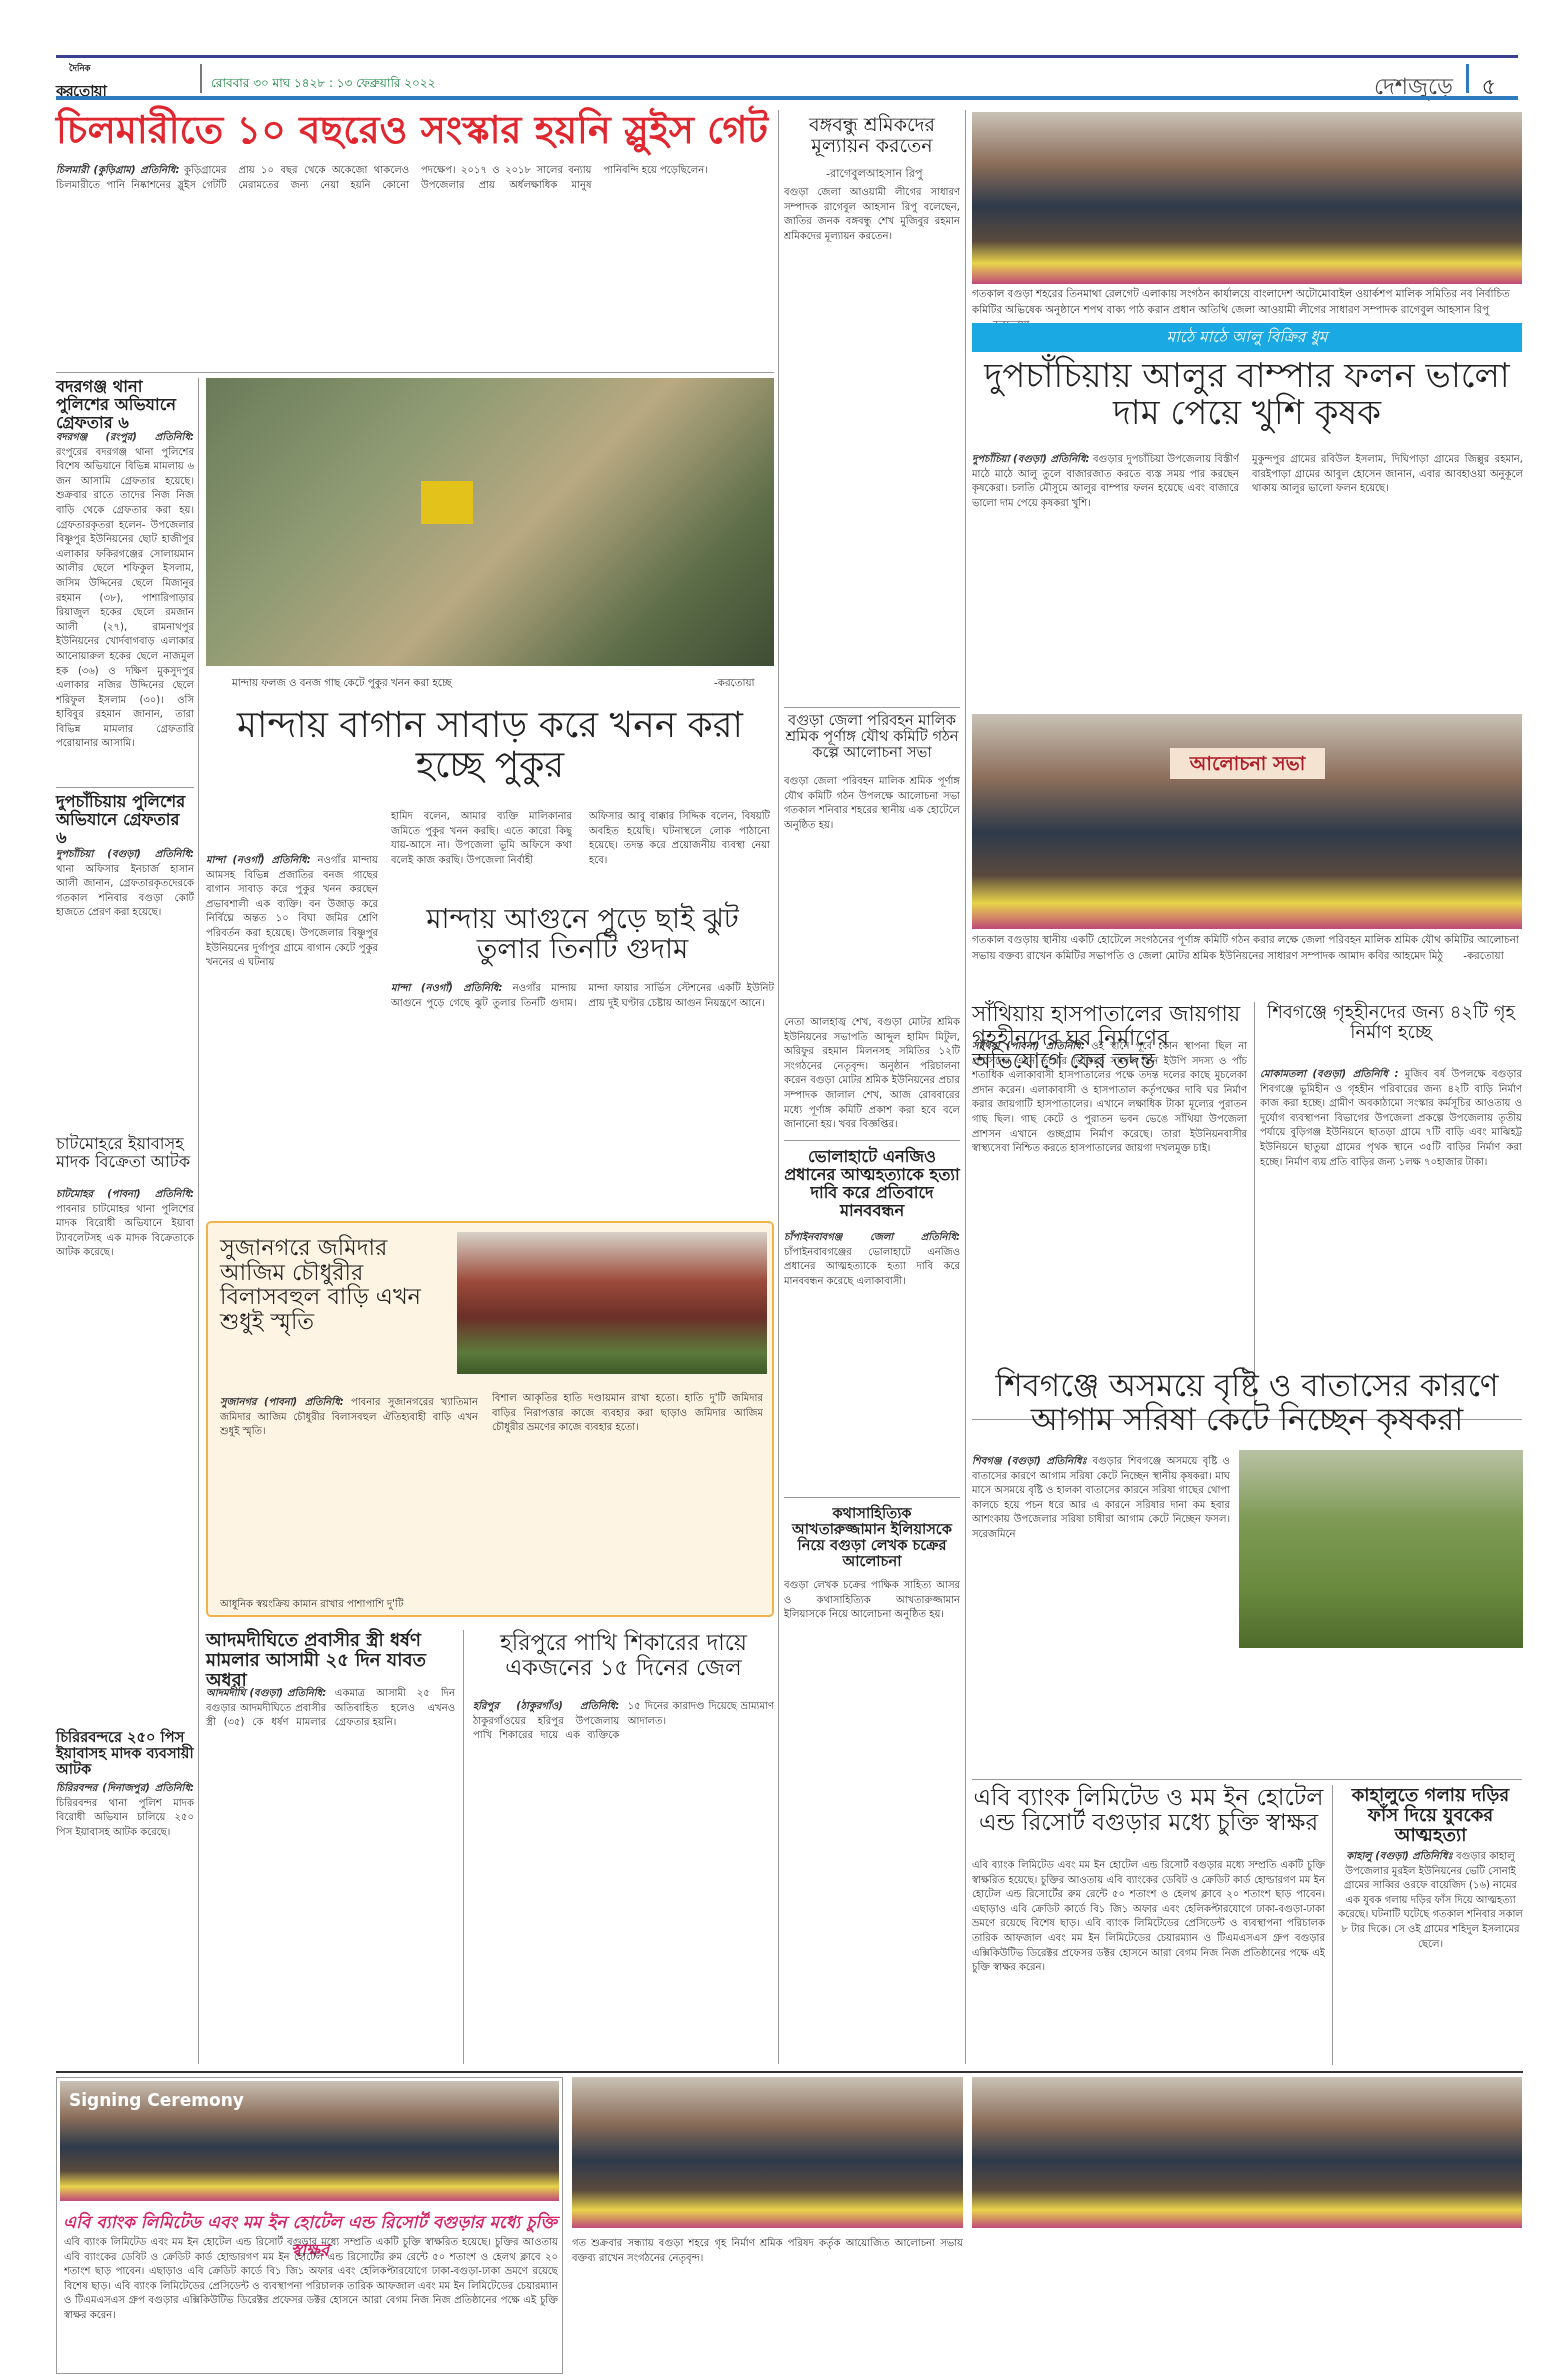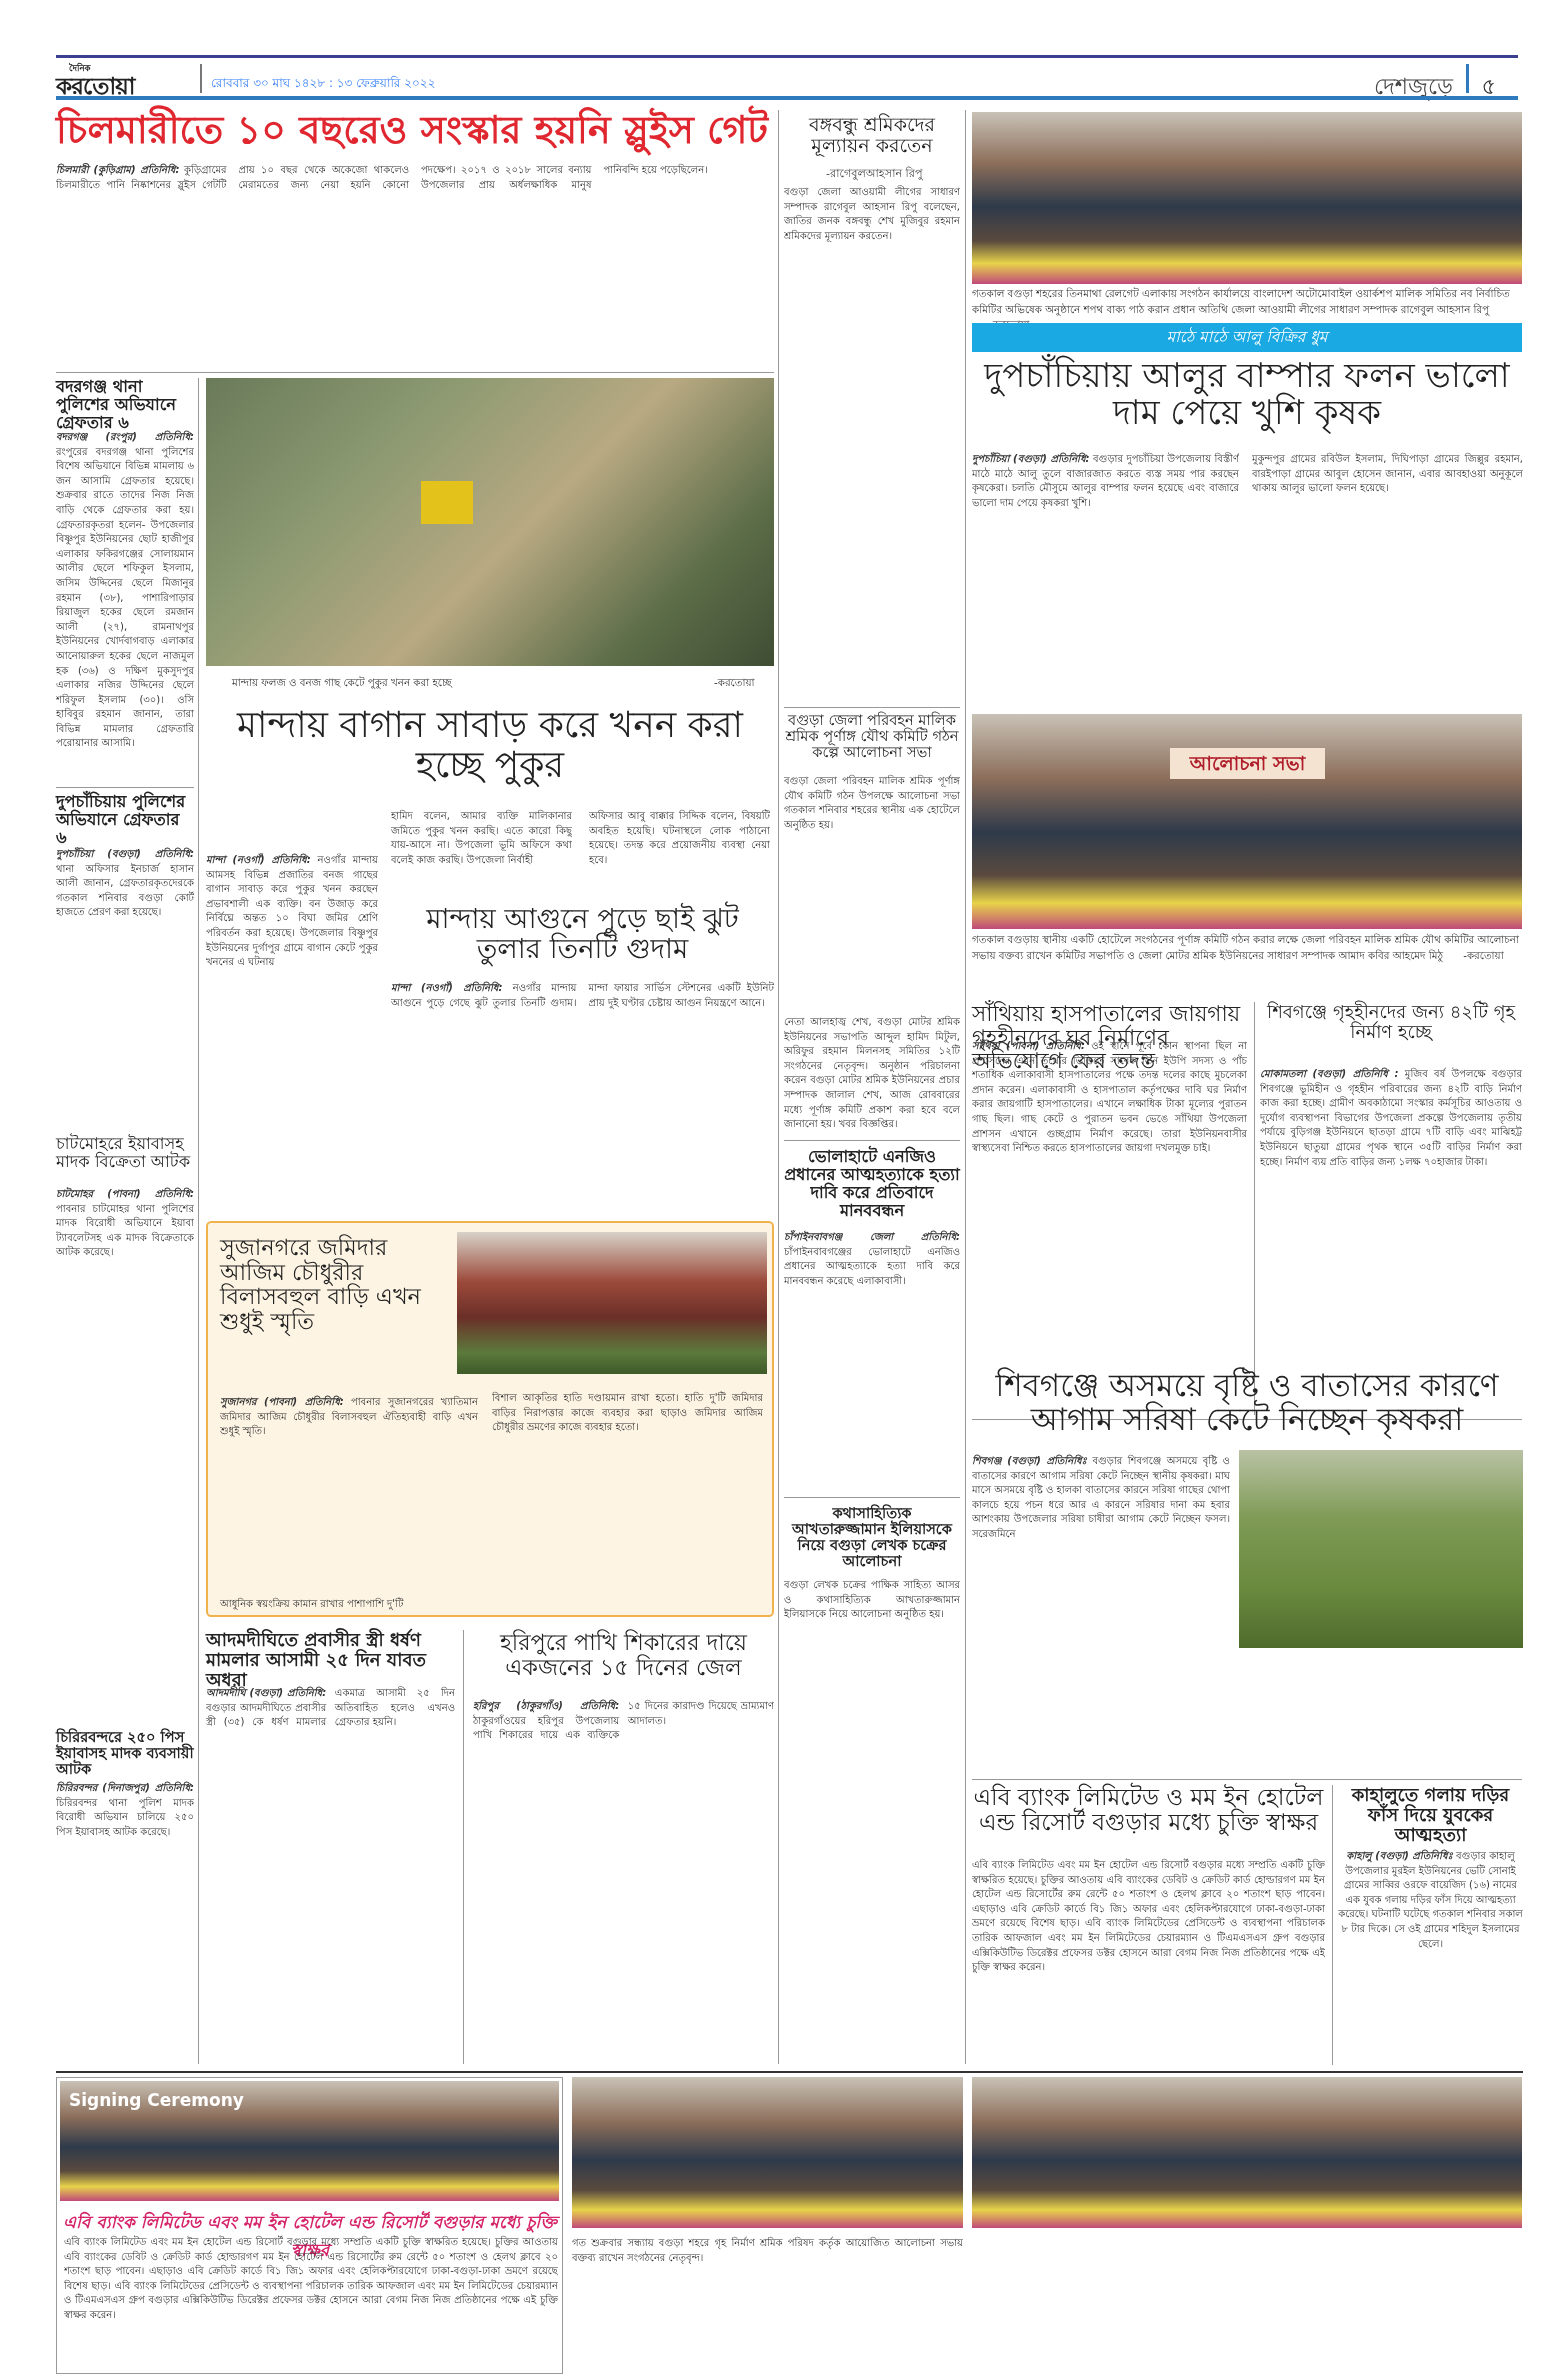--- a/index.html
+++ b/index.html
@@ -1,23 +1,23 @@
 <!DOCTYPE html>
 <html style="font-size:13.8px"><head>
 <meta charset="utf-8">
 <style>
   * { box-sizing: border-box; margin: 0; padding: 0; }
   body { width: 1548px; height: 2377px; background: #ffffff; font-family: "DejaVu Sans", sans-serif; color: #222; position: relative; overflow: hidden; }
   .abs { position: absolute; }
   .rule-top { left: 56px; top: 55px; width: 1462px; height: 3.4px; background: #3b3f8f; }
   .rule-bottom { left: 56px; top: 96px; width: 1462px; height: 4.3px; background: #2f7bbf; }
   .masthead-small { left: 69px; top: 62px; font-size: 8.6px; font-weight: bold; }
-  .masthead { left: 56px; top: 68px; font-size: 23px; font-weight: bold; letter-spacing: -0.9px; font-family: "DejaVu Serif", serif; }
+  .masthead { left: 56px; top: 79px; font-size: 15px; font-weight: bold; letter-spacing: -0.9px; font-family: "DejaVu Serif", serif; }
   .mast-sep { left: 200px; top: 64px; width: 1.7px; height: 29px; background: #777; }
-  .date { left: 211px; top: 74px; font-size: 12px; color: #3b82f6; }
+  .date { left: 211px; top: 74px; font-size: 12px; color: #15803d; }
   .section { right: 82px; top: 69px; font-size: 22.4px; color: #444; }
   .section-sep { right: 69px; top: 64px; width: 2.6px; height: 29px; background: #2f7bbf; }
   .pageno { right: 52px; top: 69px; font-size: 22.4px; color: #333; }
 
   .col-text { font-size: 10px; line-height: 14.6px; color: #333; text-align: justify; overflow: hidden; }
   .col-text .dateline { font-style: italic; font-weight: bold; }
   .hl { font-family: "DejaVu Sans", sans-serif; color: #222; line-height: 1.1; }
   .hl-red { color: #e0262f; }
   .photo { background: linear-gradient(135deg, #6a7b5a 0%, #8d9a72 30%, #b8a982 55%, #5d6e49 80%, #3f4d33 100%); }
   .photo.people { background: linear-gradient(180deg, #c9c2b6 0%, #8c6e5a 30%, #2e3a4a 55%, #5a4a3e 75%, #e8d34a 88%, #c0497a 100%); }

